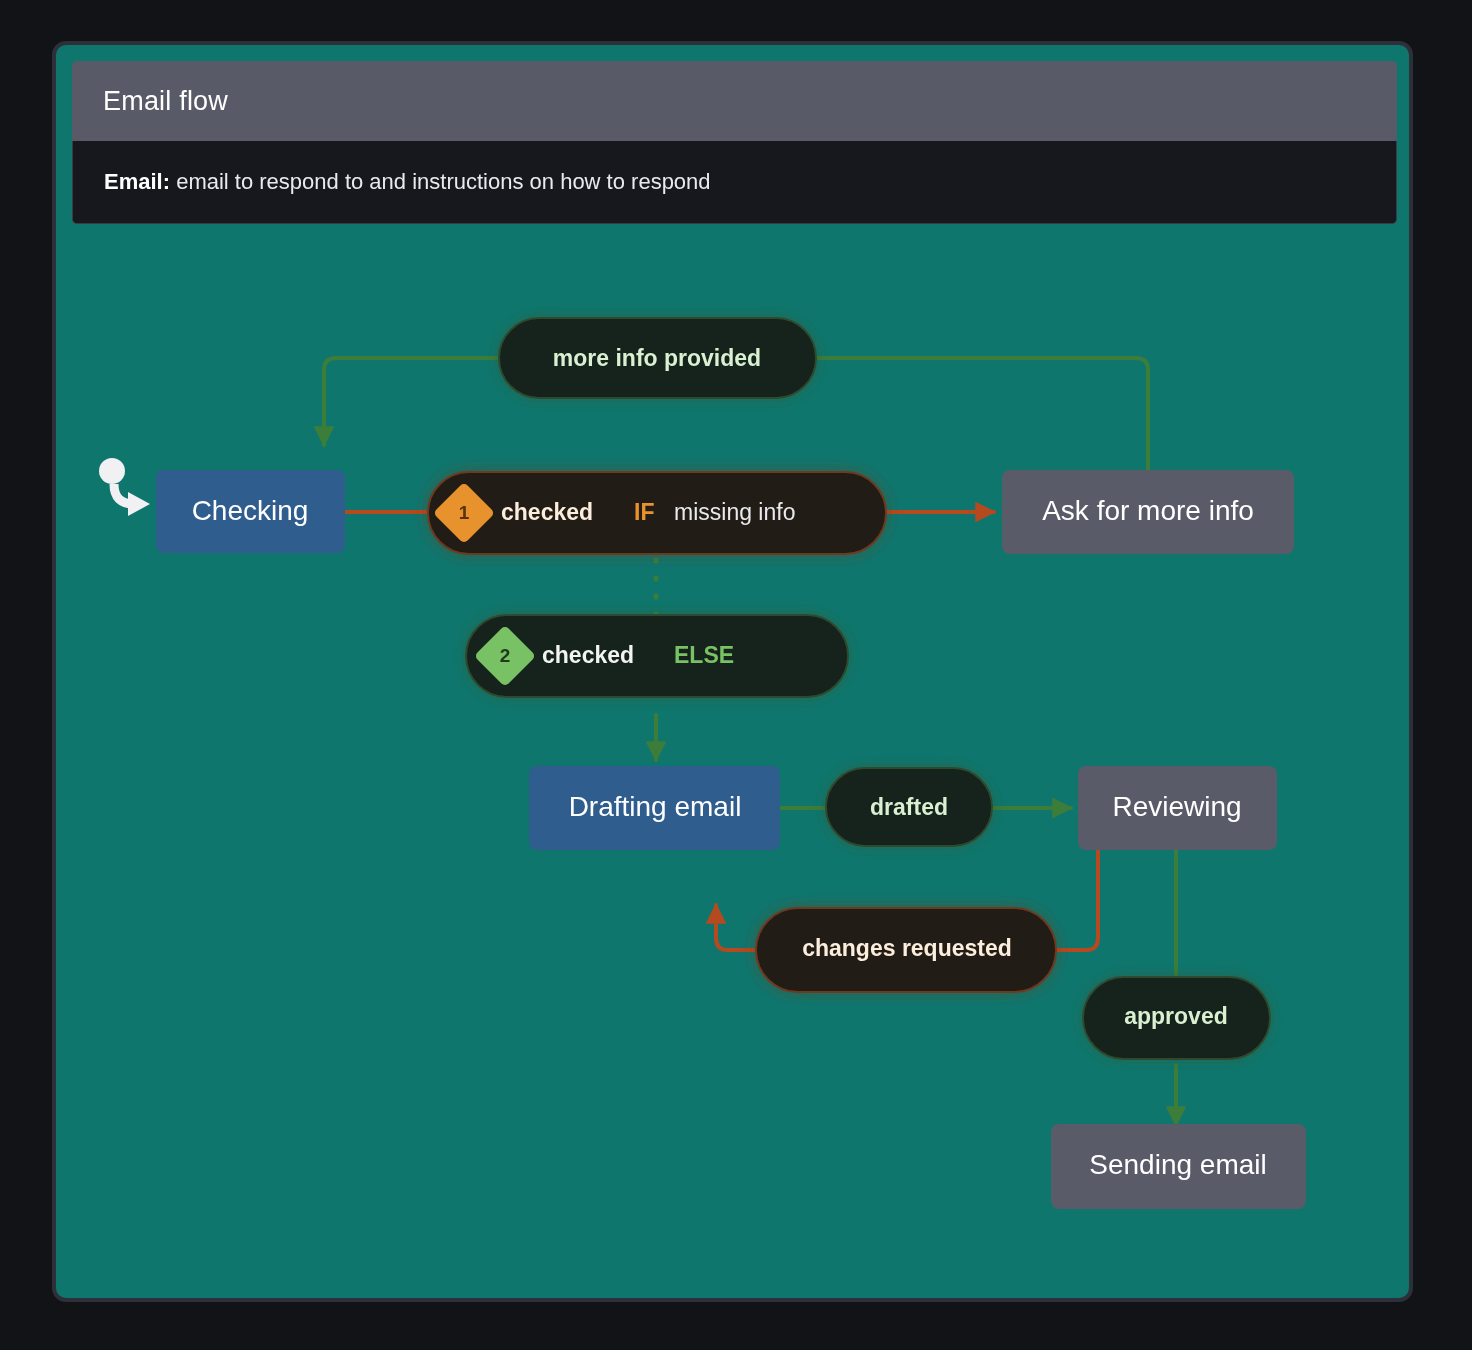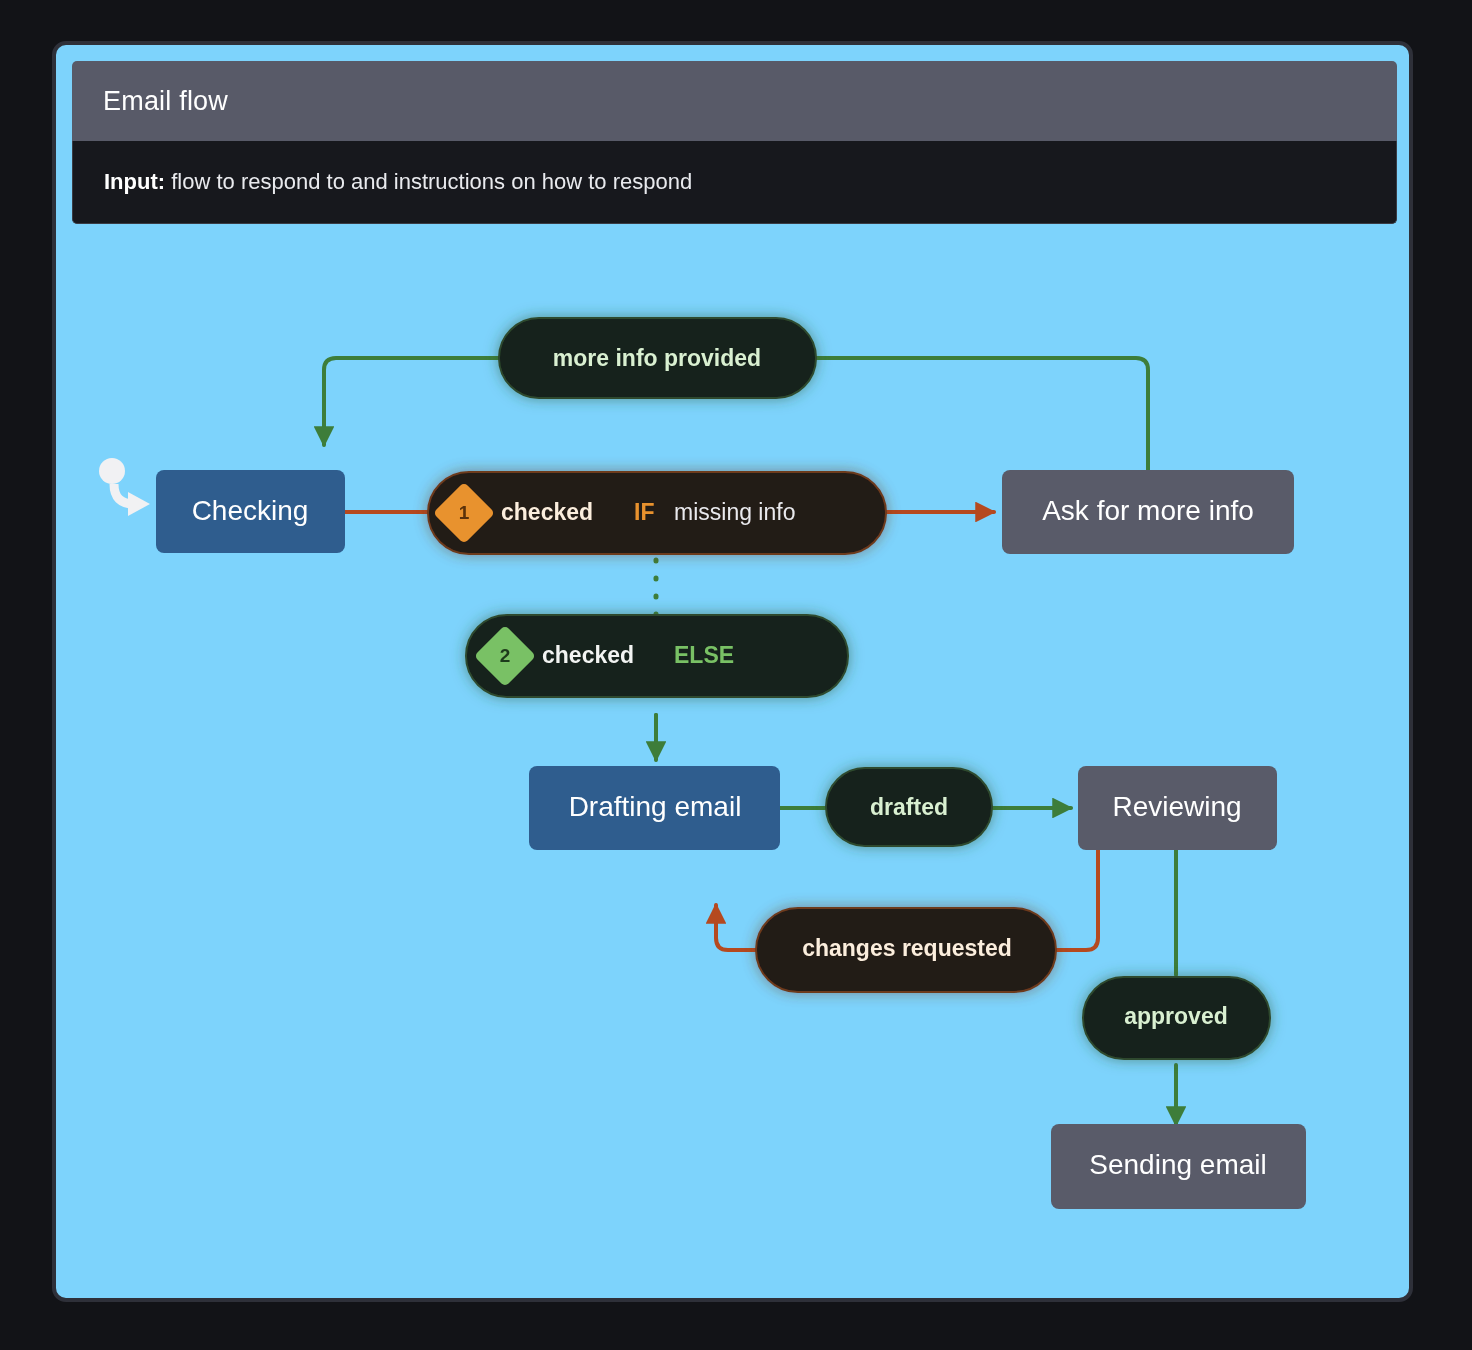--- a/index.html
+++ b/index.html
@@ -15,21 +15,21 @@
   }
 
   .panel {
     position: absolute;
     left: 52px;
     top: 41px;
     width: 1361px;
     height: 1261px;
     border: 4px solid #2e3039;
     border-radius: 14px;
-    background: #7dd3fc;
+    background: #0f766e;
     box-sizing: border-box;
   }
 
   .panel-header {
     position: absolute;
     left: 16px;
     top: 16px;
     width: 1325px;
     height: 80px;
     background: #585a68;
@@ -125,21 +125,21 @@
 </head>
 <body>
 
 <div class="panel">
 
   <div class="panel-header">
     <span class="panel-title">Email flow</span>
   </div>
 
   <div class="panel-input">
-    <div class="panel-input-text"><b>Input:</b><span> flow to respond to and instructions on how to respond</span></div>
+    <div class="panel-input-text"><b>Email:</b><span> email to respond to and instructions on how to respond</span></div>
   </div>
 
   <div class="canvas">
     <svg width="1361" height="1261" viewBox="0 0 1361 1261" xmlns="http://www.w3.org/2000/svg">
       <defs>
         <marker id="arrow-green" viewBox="0 0 10 10" refX="9" refY="5" markerWidth="5.2" markerHeight="5.2" orient="auto-start-reverse">
           <path d="M 0 0 L 10 5 L 0 10 z" fill="#3d7d3a"></path>
         </marker>
         <marker id="arrow-orange" viewBox="0 0 10 10" refX="9" refY="5" markerWidth="5.2" markerHeight="5.2" orient="auto-start-reverse">
           <path d="M 0 0 L 10 5 L 0 10 z" fill="#b5491f"></path>

